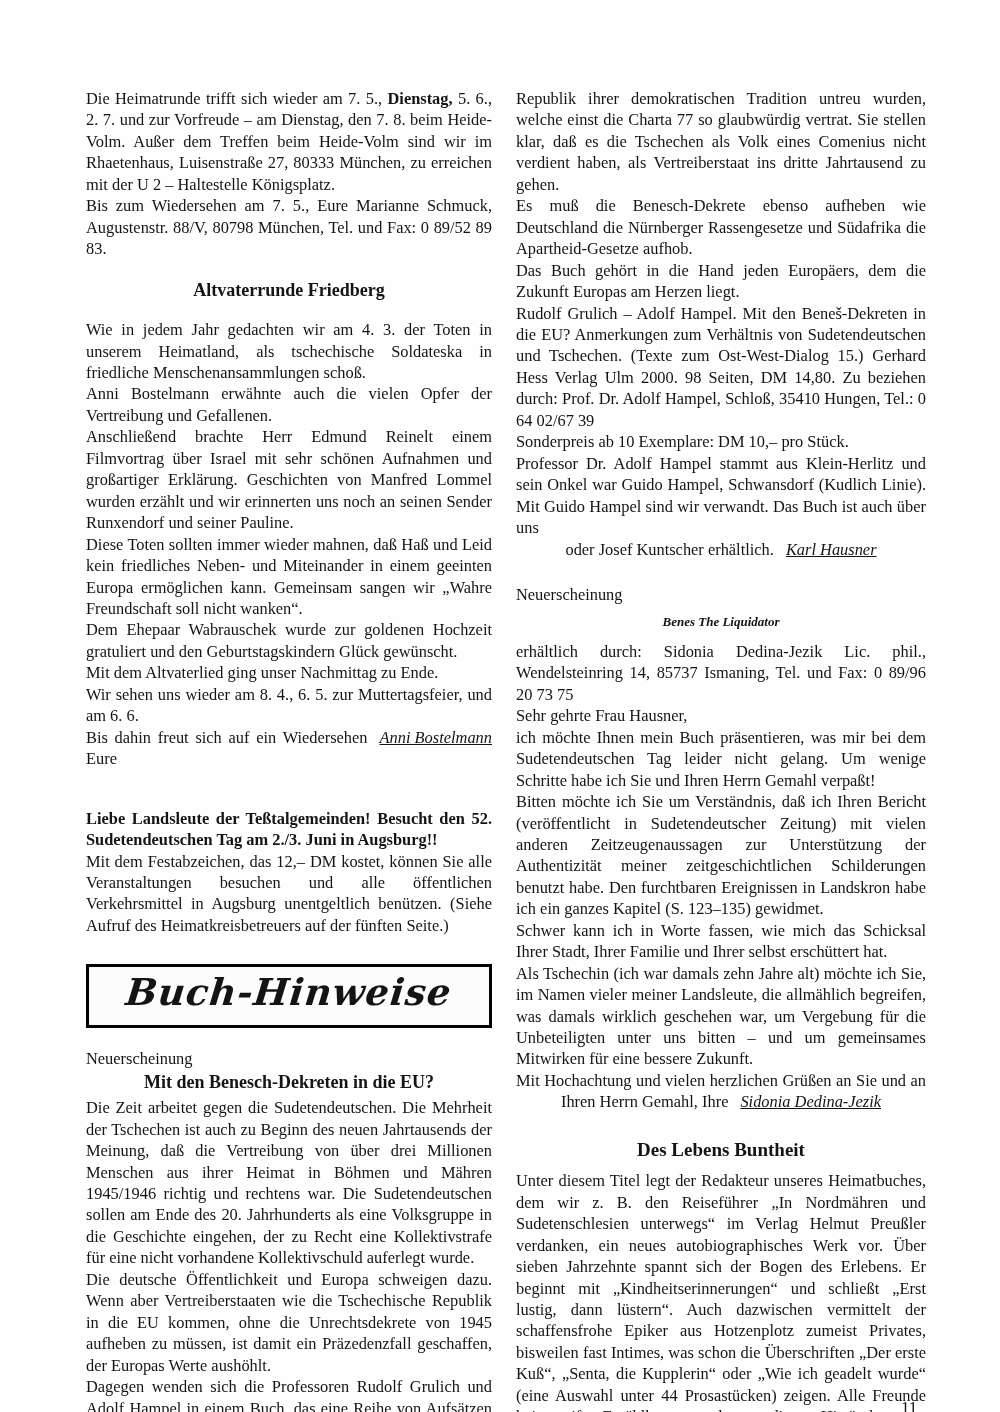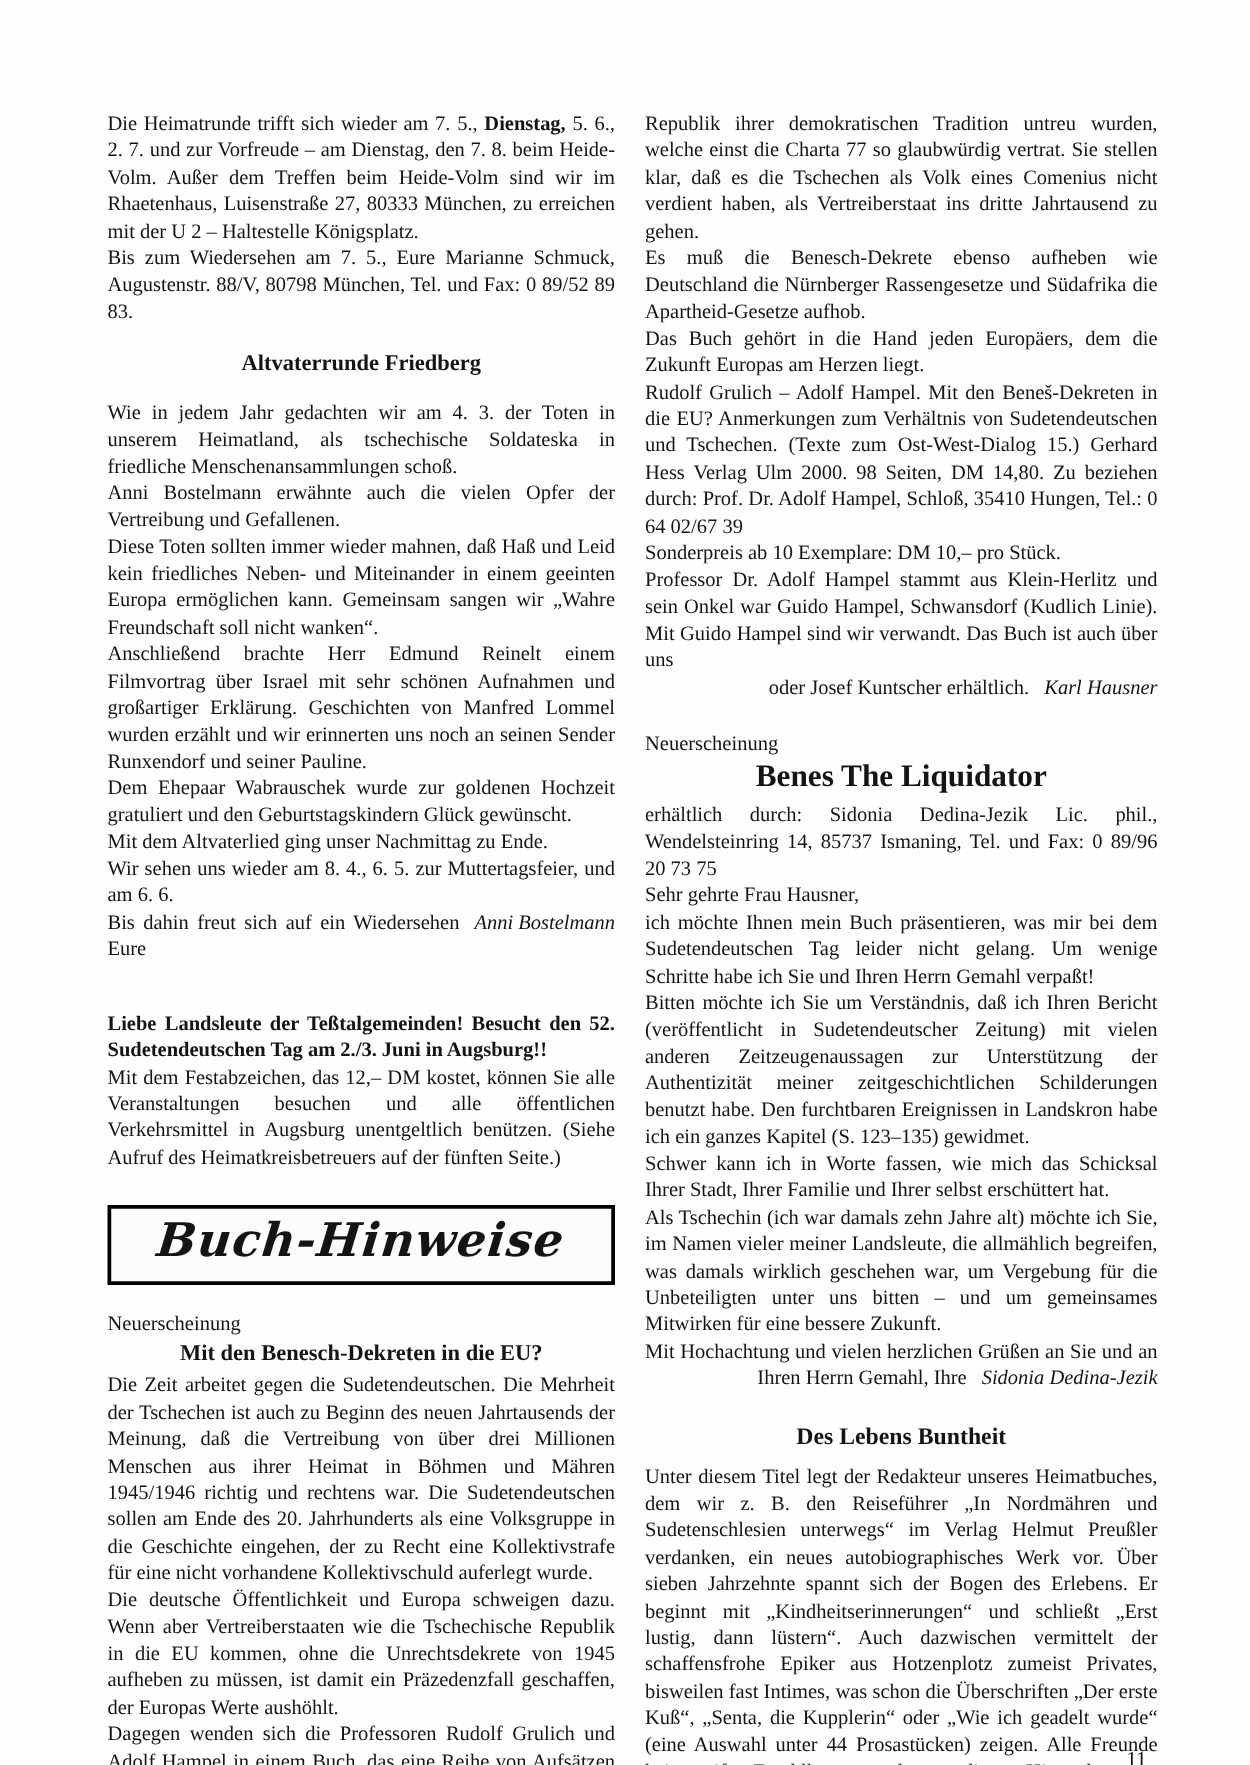--- a/index.html
+++ b/index.html
@@ -18,22 +18,22 @@
   .para{margin:0;}
   .bold{font-weight:bold;}
   .ital{}
   .head-center{
     text-align:center;font-weight:bold;font-size:18px;
     margin:20px 0 18px 0;
   }
   .head-center.tight{margin:2px 0 4px 0;}
   .run-in-head{font-weight:bold;margin:38px 0 0 0;}
   .label-bold{font-weight:normal;margin:24px 0 0 0;text-align:left;}
-  .sig-line{display:flex;justify-content:flex-end;align-items:baseline;}
-  .sig-name{font-style:italic;white-space:nowrap;padding-left:12px;}
+  .sig-line{display:flex;justify-content:center;align-items:baseline;}
+  .sig-name{font-style:italic;white-space:nowrap;padding-left:12px;text-decoration:underline;}
   .force-just{text-align-last:justify;}
   .book-box{
     border:3px solid #000;
     margin:28px 0 20px 0;
     padding:4px 0 12px 0;
     text-align:center;
     background:#fcfcfc;
   }
   .book-box .script{
     display:inline-block;
@@ -52,22 +52,22 @@
 <body>
 
 <div class="col" id="col-left">
   <p class="para"><span>Die Heimatrunde trifft sich wieder am 7. 5., </span><span class="bold">Dienstag,</span><span> 5. 6., 2. 7. und zur Vorfreude – am Dienstag, den 7. 8. beim Heide-Volm. Außer dem Treffen beim Heide-Volm sind wir im Rhaetenhaus, Luisenstraße 27, 80333 München, zu erreichen mit der U 2 – Haltestelle Königsplatz.</span></p>
   <p class="para"><span>Bis zum Wiedersehen am 7. 5., Eure </span><span class="ital">Marianne Schmuck</span><span>, Augustenstr. 88/V, 80798 München, Tel. und Fax: 0 89/52 89 83.</span></p>
 
   <div class="head-center">Altvaterrunde Friedberg</div>
 
   <p class="para">Wie in jedem Jahr gedachten wir am 4. 3. der Toten in unserem Heimatland, als tschechische Soldateska in friedliche Menschenansammlungen schoß.</p>
   <p class="para">Anni Bostelmann erwähnte auch die vielen Opfer der Vertreibung und Gefallenen.</p>
+  <p class="para">Anschließend brachte Herr Edmund Reinelt einem Filmvortrag über Israel mit sehr schönen Aufnahmen und großartiger Erklärung. Geschichten von Manfred Lommel wurden erzählt und wir erinnerten uns noch an seinen Sender Runxendorf und seiner Pauline.</p>
   <p class="para">Diese Toten sollten immer wieder mahnen, daß Haß und Leid kein friedliches Neben- und Miteinander in einem geeinten Europa ermöglichen kann. Gemeinsam sangen wir „Wahre Freundschaft soll nicht wanken“.</p>
-  <p class="para">Anschließend brachte Herr Edmund Reinelt einem Filmvortrag über Israel mit sehr schönen Aufnahmen und großartiger Erklärung. Geschichten von Manfred Lommel wurden erzählt und wir erinnerten uns noch an seinen Sender Runxendorf und seiner Pauline.</p>
   <p class="para">Dem Ehepaar Wabrauschek wurde zur goldenen Hochzeit gratuliert und den Geburtstagskindern Glück gewünscht.</p>
   <p class="para">Mit dem Altvaterlied ging unser Nachmittag zu Ende.</p>
   <p class="para">Wir sehen uns wieder am 8. 4., 6. 5. zur Muttertagsfeier, und am 6. 6.</p>
   <div class="sig-line">
     <span>Bis dahin freut sich auf ein Wiedersehen Eure</span>
     <span class="sig-name">Anni Bostelmann</span>
   </div>
 
   <p class="para run-in-head">Liebe Landsleute der Teßtalgemeinden! Besucht den 52. Sudetendeutschen Tag am 2./3. Juni in Augsburg!!</p>
   <p class="para">Mit dem Festabzeichen, das 12,– DM kostet, können Sie alle Veranstaltungen besuchen und alle öffentlichen Verkehrsmittel in Augsburg unentgeltlich benützen. (Siehe Aufruf des Heimatkreisbetreuers auf der fünften Seite.)</p>
@@ -91,21 +91,21 @@
   <p class="para">Das Buch gehört in die Hand jeden Europäers, dem die Zukunft Europas am Herzen liegt.</p>
   <p class="para">Rudolf Grulich – Adolf Hampel. Mit den Beneš-Dekreten in die EU? Anmerkungen zum Verhältnis von Sudetendeutschen und Tschechen. (Texte zum Ost-West-Dialog 15.) Gerhard Hess Verlag Ulm 2000. 98 Seiten, DM 14,80. Zu beziehen durch: Prof. Dr. Adolf Hampel, Schloß, 35410 Hungen, Tel.: 0 64 02/67 39</p>
   <p class="para">Sonderpreis ab 10 Exemplare: DM 10,– pro Stück.</p>
   <p class="para">Professor Dr. Adolf Hampel stammt aus Klein-Herlitz und sein Onkel war Guido Hampel, Schwansdorf (Kudlich Linie). Mit Guido Hampel sind wir verwandt. Das Buch ist auch über uns</p>
   <div class="sig-line">
     <span>oder Josef Kuntscher erhältlich.</span>
     <span class="sig-name">Karl Hausner</span>
   </div>
 
   <div class="label-bold">Neuerscheinung</div>
-  <div class="head-center tight" style="font-size:25px;margin:6px 0 8px 0;">Benes The Liquidator</div>
+  <div class="head-center tight" style="font-size:13px;margin:6px 0 8px 0;font-style:italic;">Benes The Liquidator</div>
 
   <p class="para">erhältlich durch: Sidonia Dedina-Jezik Lic. phil., Wendelsteinring 14, 85737 Ismaning, Tel. und Fax: 0 89/96 20 73 75</p>
   <p class="para" style="text-align:left;">Sehr gehrte Frau Hausner,</p>
   <p class="para">ich möchte Ihnen mein Buch präsentieren, was mir bei dem Sudetendeutschen Tag leider nicht gelang. Um wenige Schritte habe ich Sie und Ihren Herrn Gemahl verpaßt!</p>
   <p class="para">Bitten möchte ich Sie um Verständnis, daß ich Ihren Bericht (veröffentlicht in Sudetendeutscher Zeitung) mit vielen anderen Zeitzeugenaussagen zur Unterstützung der Authentizität meiner zeitgeschichtlichen Schilderungen benutzt habe. Den furchtbaren Ereignissen in Landskron habe ich ein ganzes Kapitel (S. 123–135) gewidmet.</p>
   <p class="para">Schwer kann ich in Worte fassen, wie mich das Schicksal Ihrer Stadt, Ihrer Familie und Ihrer selbst erschüttert hat.</p>
   <p class="para">Als Tschechin (ich war damals zehn Jahre alt) möchte ich Sie, im Namen vieler meiner Landsleute, die allmählich begreifen, was damals wirklich geschehen war, um Vergebung für die Unbeteiligten unter uns bitten – und um gemeinsames Mitwirken für eine bessere Zukunft.</p>
   <p class="para force-just">Mit Hochachtung und vielen herzlichen Grüßen an Sie und an</p>
   <div class="sig-line">
     <span>Ihren Herrn Gemahl, Ihre</span>

